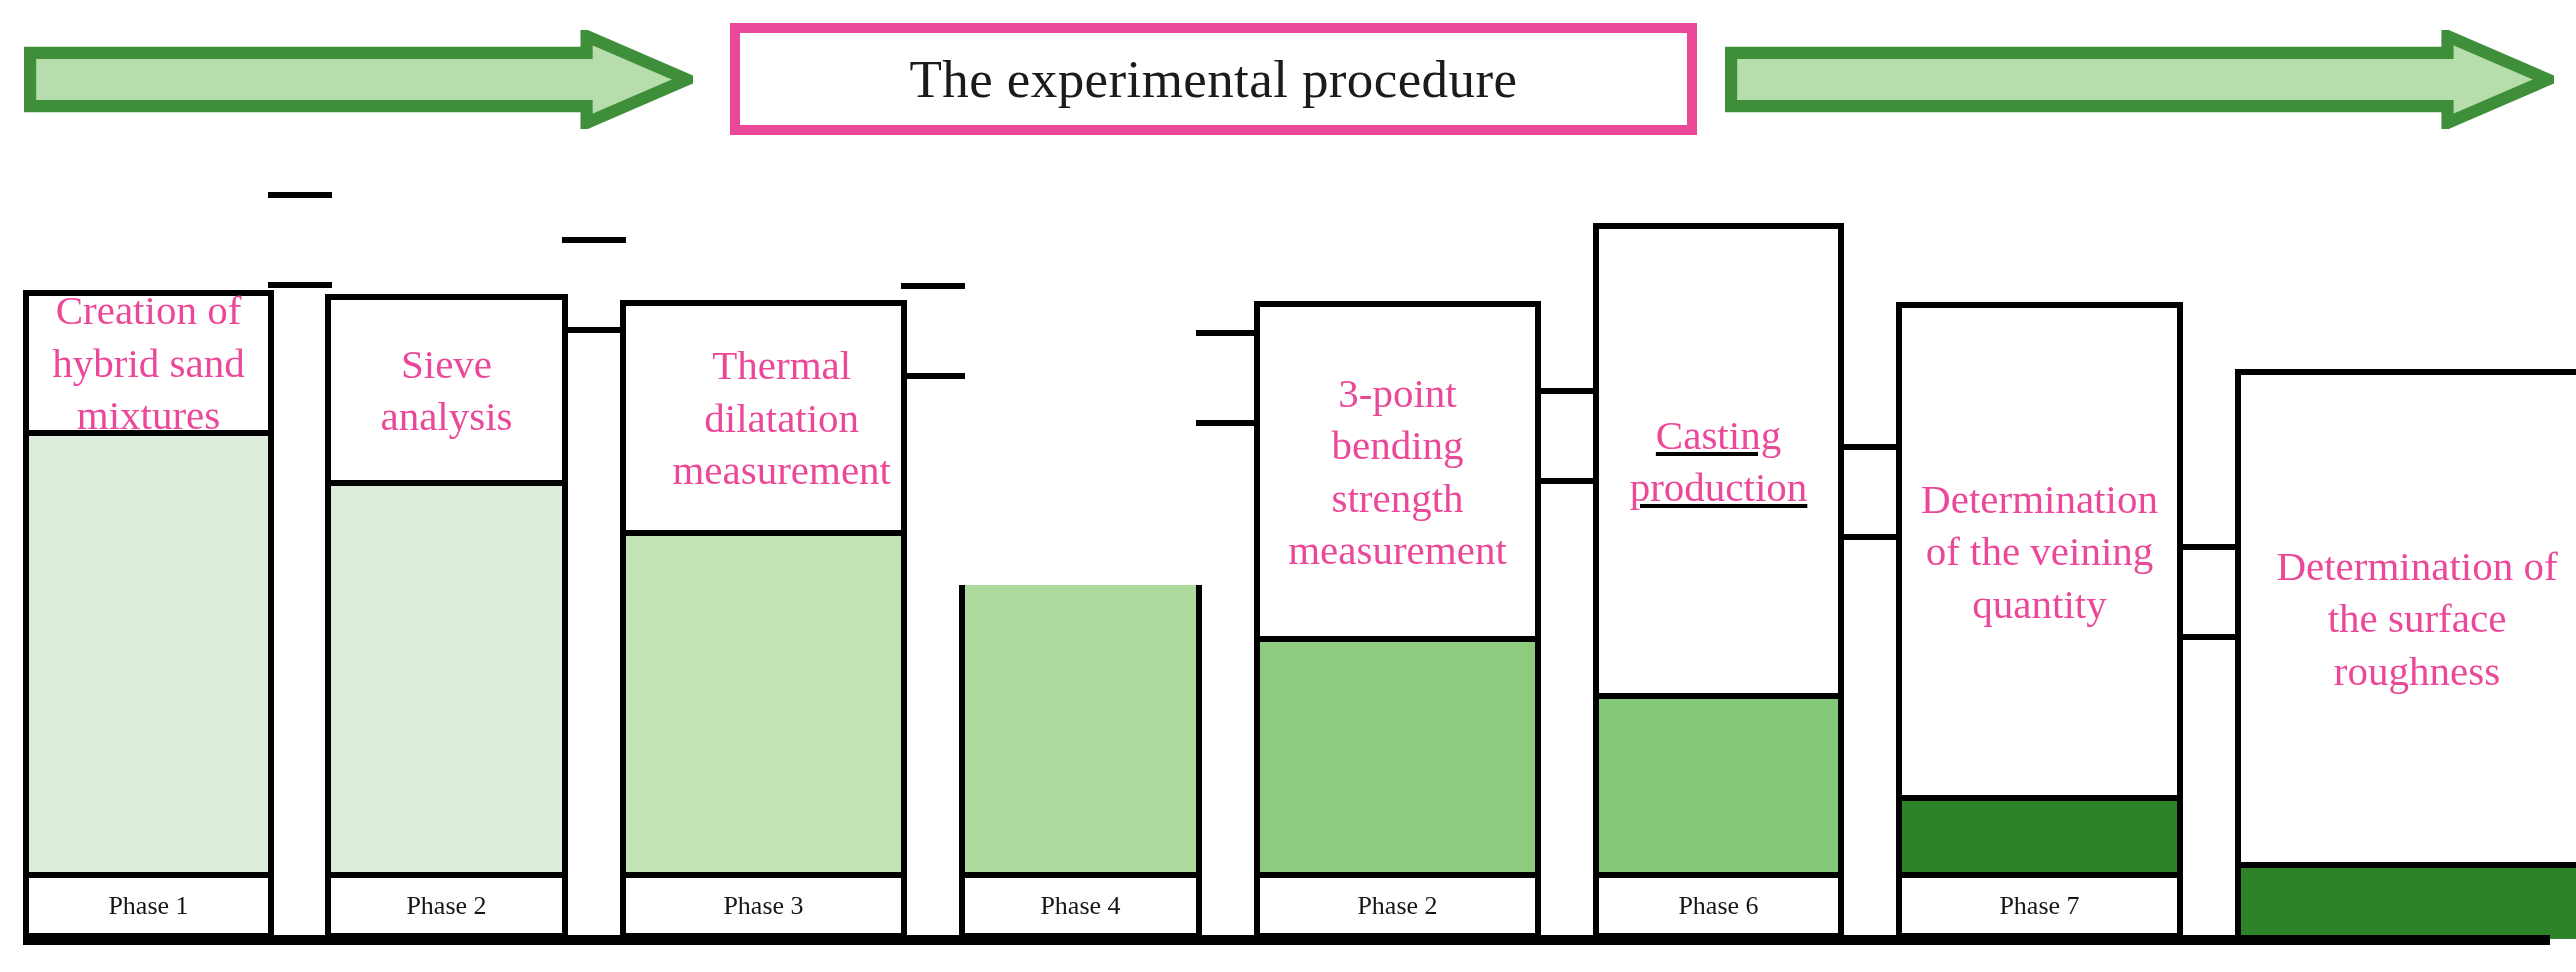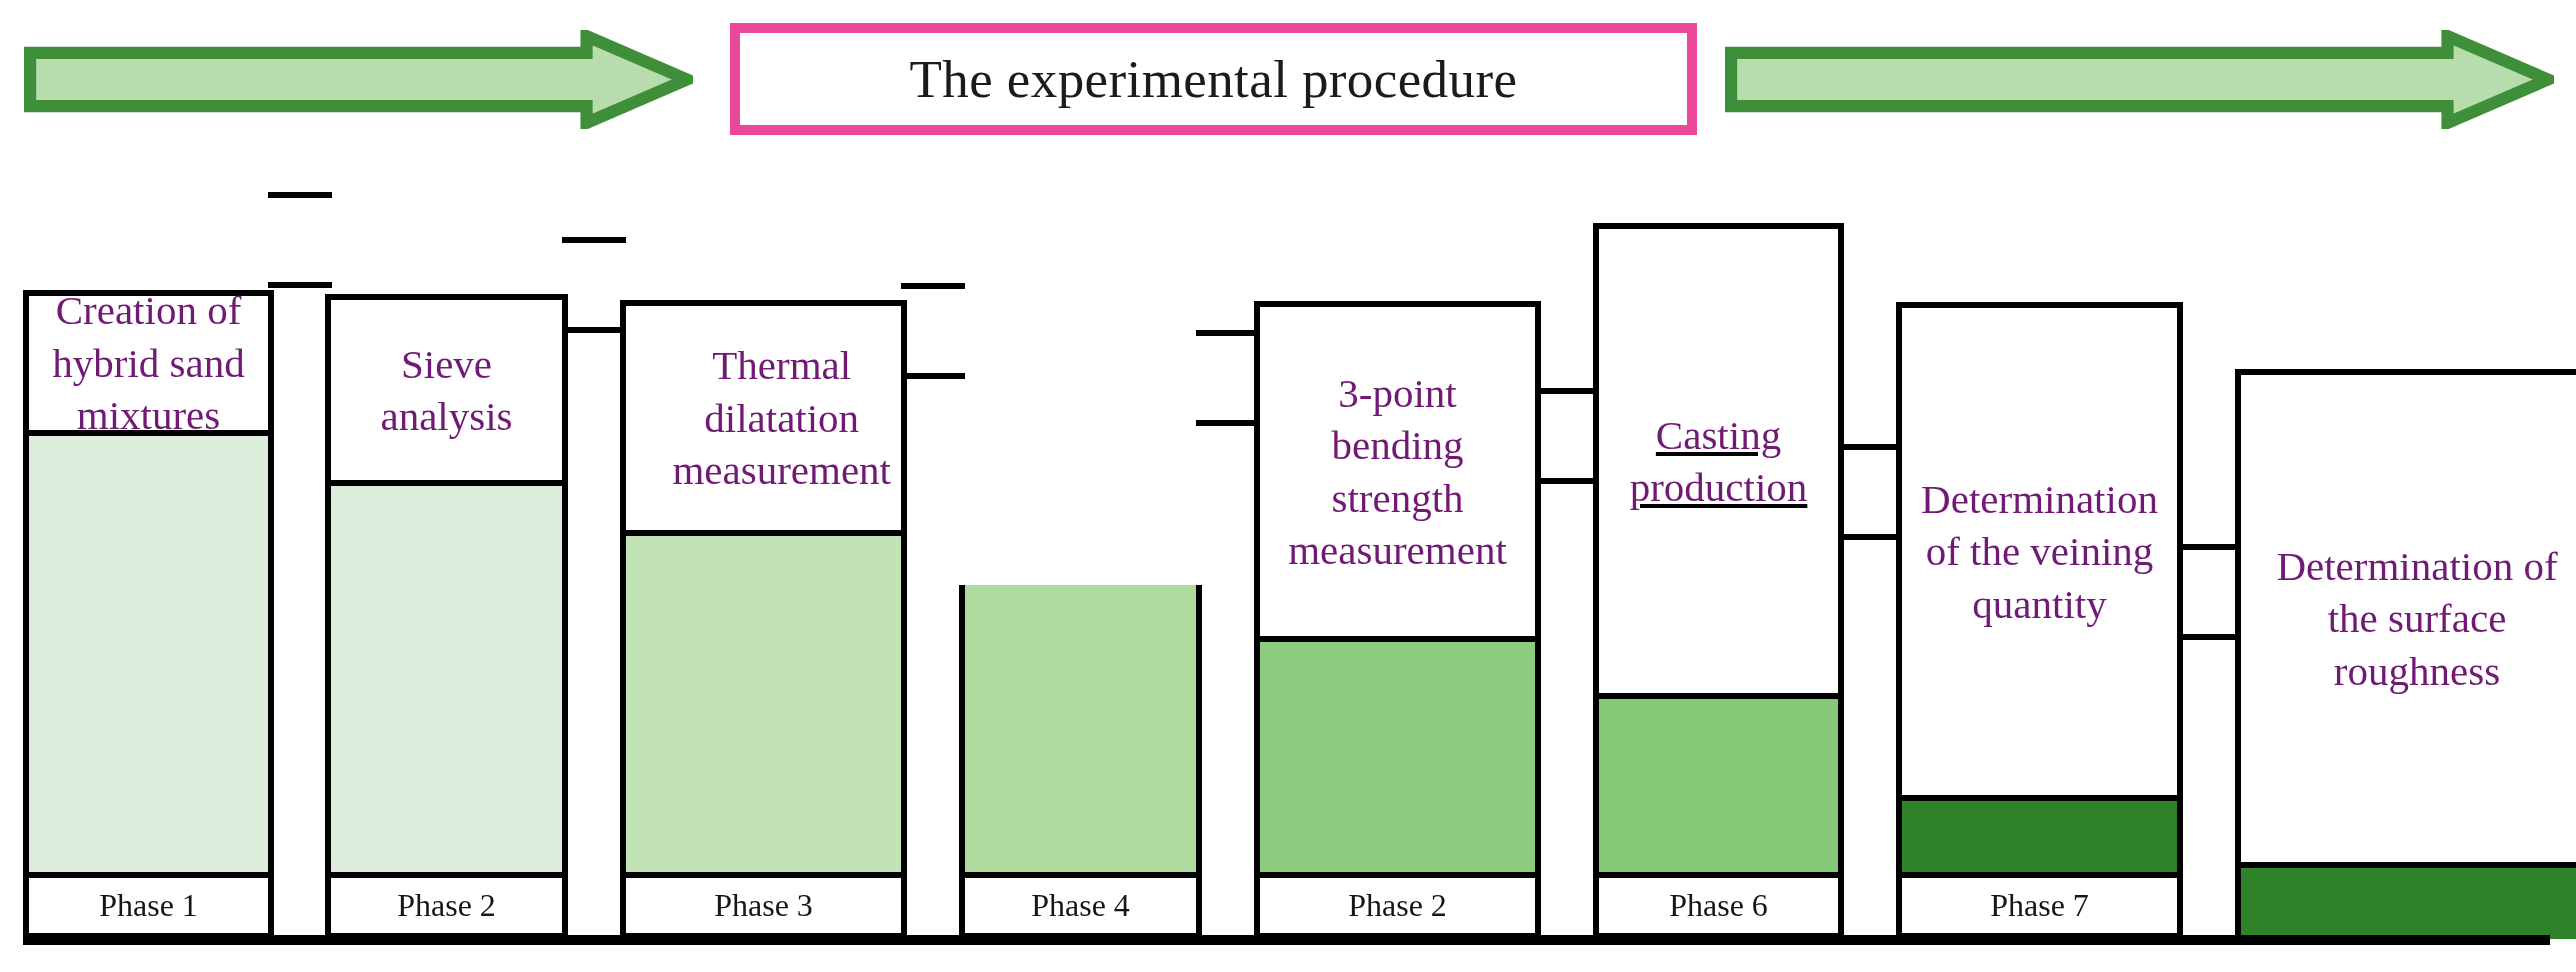--- a/index.html
+++ b/index.html
@@ -63,40 +63,40 @@
     box-sizing: border-box;
     display: flex;
     align-items: center;
     justify-content: center;
     text-align: center;
     padding: 4.6px 7.6px;
   }
   .label-text {
     font-size: 41px;
     line-height: 1.28;
-    color: #701a75;
+    color: #ec4899;
   }
 
   .bar {
     border-left: 6px solid #000000;
     border-right: 6px solid #000000;
     box-sizing: border-box;
   }
 
   .phase-box {
     border: 6px solid #000000;
     background: #ffffff;
     box-sizing: border-box;
     display: flex;
     align-items: center;
     justify-content: center;
     height: 67px;
   }
   .phase-text {
-    font-size: 32px;
+    font-size: 26px;
     color: #161616;
   }
 
   
   .connector {
     position: absolute;
     box-sizing: border-box;
   }
   .connector .cbox {
     position: absolute;

